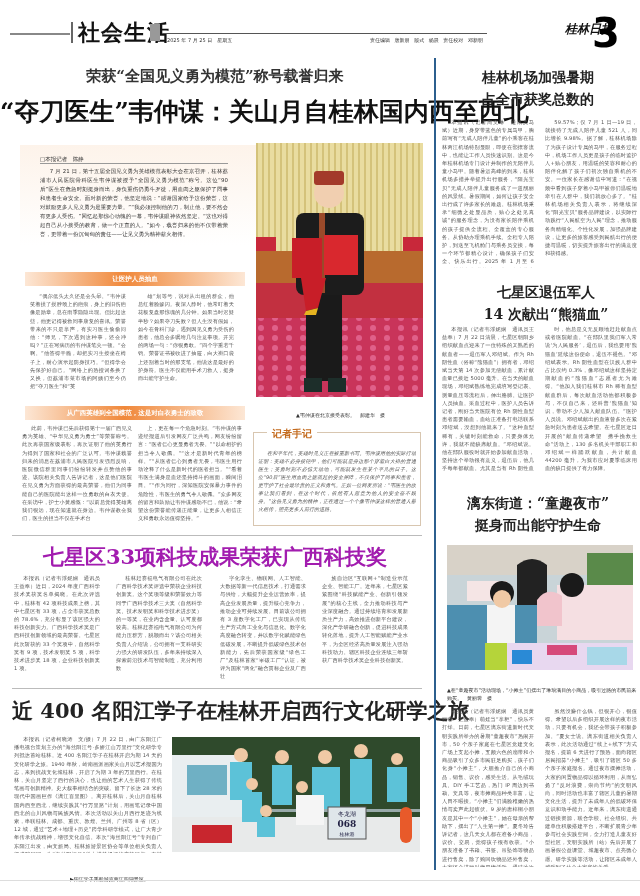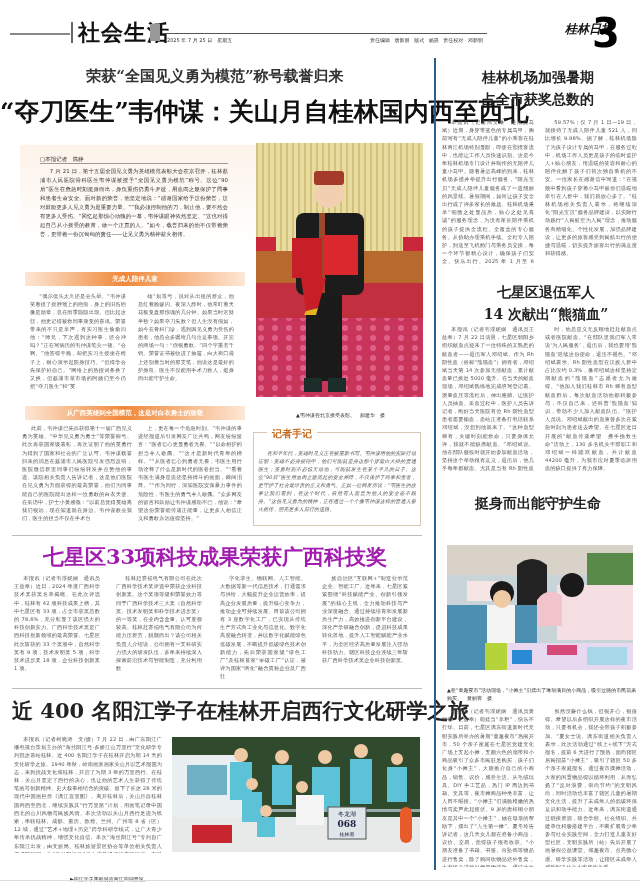--- a/index.html
+++ b/index.html
@@ -81,21 +81,21 @@
 <div class="abs hd1" id="lead-title">
   <span>“夺刀医生”韦仲谋：</span><span class="bl">关山月自桂林国内西至西北</span>
 </div>
 <div class="abs" id="lead-intro-box"></div>
 <div class="abs" id="byline">□本报记者　陈静</div>
 <div class="abs" id="byline-rule"></div>
 <div class="abs txt" id="lead-intro">
     <p>7 月 21 日，第十五届全国见义勇为英雄模范表彰大会在京召开，桂林荔浦市人民医院骨科医生韦仲谋被授予“全国见义勇为模范”称号。这位“90后”医生在危急时刻挺身而出，身负重伤仍勇斗歹徒，用血肉之躯保护了同事和患者生命安全。面对新的荣誉，他坚定地说：“感谢国家给予这份荣誉，这对鼓励更多人见义勇为是重要力量。”“我必须控制他的刀，制止他，要不然会有更多人受伤。”回忆起那惊心动魄的一幕，韦仲谋眼神依然坚定。“这也对得起自己从小接受的教育，做一个正直的人。”如今，载誉归来的他不仅带着荣誉，更带着一份沉甸甸的责任——让见义勇为精神薪火相传。</p>
   </div>
 
-<div class="abs band" id="band1">无成人陪伴儿童</div>
+<div class="abs band" id="band1">让医护人员抽血</div>
 <div class="abs txt" id="col-a1">
     <p>“偶尔低头太久还是会头晕。”韦仲谋笑着摸了摸脖颈上的疤痕，身上的旧伤疤像是勋章，总在雨季隐隐出现。但比起这些，他更记得被救同事康复的喜讯。荣誉带来的不只是掌声，有实习医生偷偷问他：“师兄，下次遇到这种事，还会冲吗？”正在写病历的韦仲谋笔尖一顿。“会啊。”他答得干脆，却把实习生按坐在椅子上，耐心演示起防身技巧。“但得学会先保护好自己。”网络上的热搜词条换了又换，但荔浦市菜市场的阿姨们至今仍把“夺刀医生”和“英</p>
   </div>
 <div class="abs txt" id="col-a2">
     <p>雄”划等号，说对从出租的群众，他总红着脸躲闪。夜深人静时，他常盯着天花板复盘那惊魂的几分钟。如果当时迟疑半秒？如果夺刀失败？但人生没有假如，如今在骨科门诊，遇到因见义勇为受伤的患者，他总会多嘱咐几句注意事项。开完的两场一句：“你很勇敢。”四个字重若千钧。荣誉证书被收进了抽屉，白大褂口袋上还别着当时的那支笔，他说这是最好的护身符。医生不仅能用手术刀救人，挺身而出能守护生命。</p>
   </div>
 
 <div class="abs band" id="band2">从广西英雄到全国模范，这是对白衣勇士的致敬</div>
 <div class="abs txt" id="col-b1">
     <p>此前，韦仲谋已先后获得第十一届广西见义勇为英雄、“中华见义勇为勇士”等荣誉称号。此次再获国家级表彰，再次证明了他的英勇行为得到了国家和社会的广泛认可。韦仲谋载誉归来的消息在荔浦市人民医院引发强烈反响，医院微信群里同事们纷纷转发并点赞他的事迹。该院相关负责人告诉记者，这是他们医院在见义勇为方面获得的最高荣誉，他们为同事能自己的医院能出这样一位勇敢的白衣天使。在采访中，护士小黄感慨：“以前总觉得英雄离我们很远，现在知道就在身边。韦仲谋教会我们，医生的担当不仅在手术台</p>
@@ -218,20 +218,21 @@
   <div>14 次献出“熊猫血”</div>
 </div>
 <div class="abs txt" id="r2-c1">
     <p>本报讯（记者韦浮妮娴　通讯员王益奉）7 月 22 日清晨，七星区朝阳乡组织献血点迎来了一位特殊的又熟悉的献血者——退伍军人邓绍斌。作为 Rh 阴性血（俗称“熊猫血”）拥有者，邓绍斌当天第 14 次参加无偿献血，累计献血量已接近 5000 毫升。在当天的献血现场，邓绍斌熟练地完成填写登记表、测量血压等流程后，伸出胳膊。让医护人员抽血。采血过程中，医护人员告诉记者，刚好当天医院有位 Rh 阴性血型患者需要输血，血站正准备打电话联系邓绍斌，没想到他就来了。“这种血型稀有，关键时刻能救命，只要身体允许，我就不能缺席献血。”邓绍斌说。他在部队服役时就开始参加献血活动，坚持这个举动很有意义，退伍后，他几乎每年都献血。尤其是当有 Rh 阴性血型病人急需用血</p>
   </div>
 <div class="abs txt" id="r2-c2">
     <p>时，他总是义无反顾地赶赴献血点或者医院献血。“在部队里我们军人常说‘为人民服务’，退伍后，我也要用‘熊猫血’延续这份使命，退伍不褪色。”邓绍斌表示。Rh 阴性血型在汉族人群中占比仅约 0.3%，像邓绍斌这样坚持定期献血的“熊猫血”志愿者尤为难得。“他加入我们桂林市 Rh 稀有血型献血群后，每次献血活动他都积极参与，不仅自己来，还科普‘熊猫血’知识，带动不少人加入献血队伍。”医护人员说。邓绍斌献出的血液曾多次在紧急时刻为患者送去希望。在七星区近日开展的“献血传递希望　携手挽救生命”活动上，130 多名机关干部职工和邓绍斌一样踊跃献血，共计献血 44200 毫升，为我市应对夏季临床用血的缺口提供了有力保障。</p>
   </div>
 
 <div class="abs hd1" id="r3-title">
+  <div>漓东街道：“童趣夜市”</div>
   <div>挺身而出能守护生命</div>
 </div>
 <div class="abs" id="photo-market">
   <svg width="186" height="125" viewBox="0 0 186 125">
     <rect width="186" height="125" fill="#c9d4d8"></rect>
     <rect width="186" height="30" fill="#d8d2c8"></rect>
     <rect x="140" y="8" width="46" height="40" fill="#5a8a4a"></rect>
     <rect y="60" width="90" height="65" fill="#4d8fb0"></rect>
     <rect x="20" y="36" width="40" height="20" fill="#f5e5e5"></rect>
     <rect x="40" y="60" width="28" height="40" fill="#f4f4f4"></rect>

